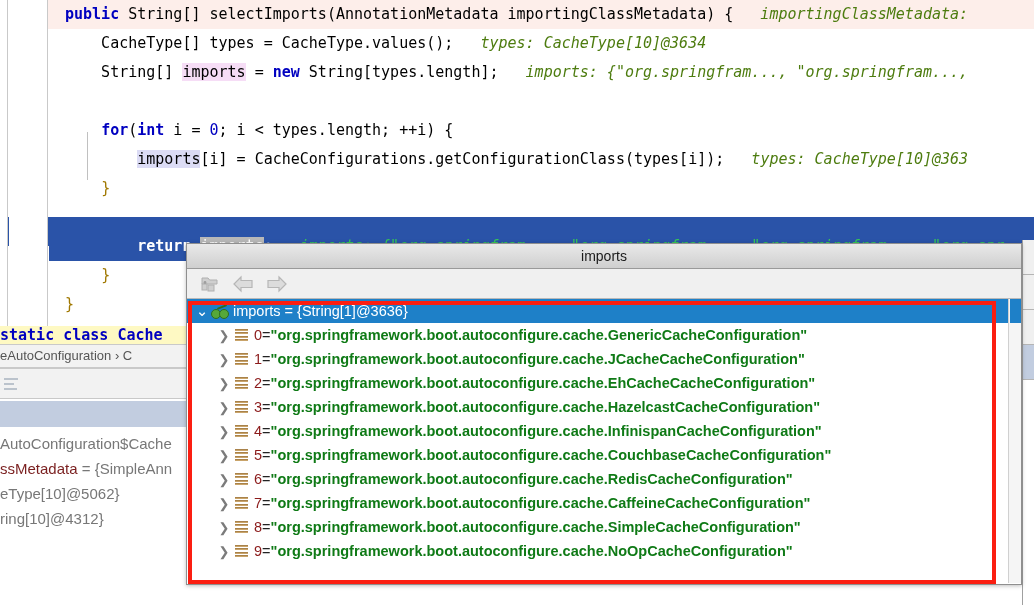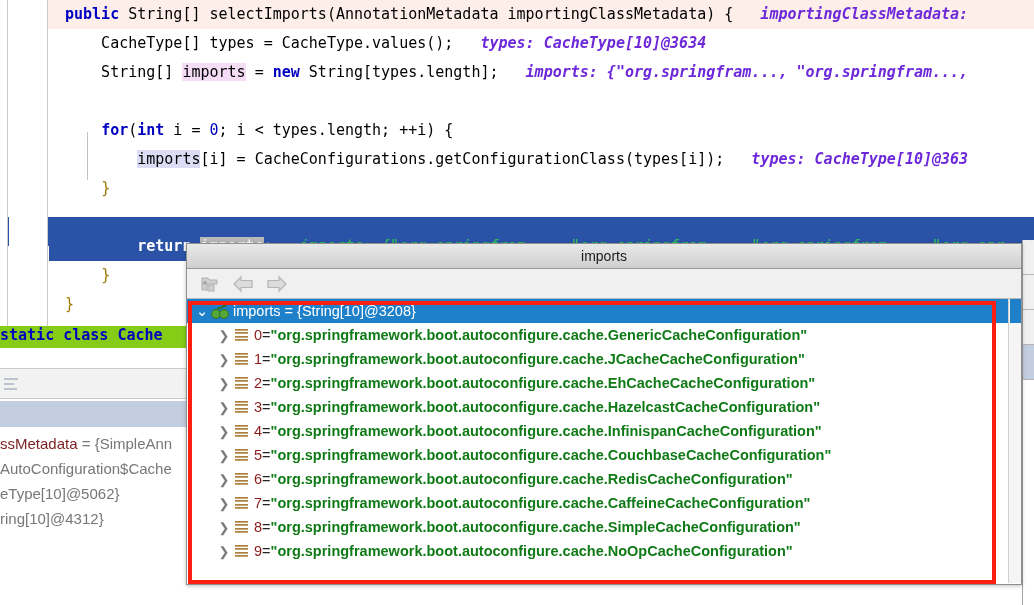--- a/index.html
+++ b/index.html
@@ -51,21 +51,21 @@
     height: 29px;
     white-space: pre;
     padding-left: 16px;
     box-sizing: border-box;
   }
   .ln-caret { background: #fdeeea; }
   .ln-exec  { background: #2a53a8; color: #ffffff; }
 
   .kw   { color: #0000c0; font-weight: bold; }
   .num  { color: #0000c0; }
-  .hint { color: #6d28d9; font-style: italic; font-weight: bold; }
+  .hint { color: #4d7c0f; font-style: italic; }
   .hint-on-exec { color: #35c756; font-style: italic; }
   .sel-pink { background: #f6ddf6; }
   .sel-lav  { background: #dcdcf5; }
   .sel-gray { background: #b8b8b8; color:#ffffff; }
   .brace-y  { color: #a07800; }
 
   
   .exec-row-bg {
     position: absolute; left: 0; top: 217px;
     width: 1034px; height: 29px;
@@ -87,21 +87,21 @@
     position: absolute;
     left: 87px; top: 132px;
     width: 1px; height: 48px;
     background: #c0c0c0;
   }
 
   
   .bg-code-strip {
     position: absolute; left: 0; top: 326px;
     width: 186px; height: 22px;
-    background: #84cc16;
+    background: #fef9c3;
     overflow: hidden;
     font-family: "DejaVu Sans Mono", "Liberation Mono", monospace;
     font-size: 15px;
     color: #0000c0;
     font-weight: bold;
     white-space: pre;
   }
   .bg-breadcrumb {
     position: absolute; left: 0; top: 344px;
     width: 186px; height: 24px;
@@ -305,33 +305,36 @@
 
     <div class="gutter-left"></div>
     <div class="gutter-main"></div>
     <div class="indent-guide"></div>
 
     <div class="code-area" id="code-area"><div class="code-line ln-caret"><span class="kw" style="font-weight: bold;">public </span><span>String[] selectImports(AnnotationMetadata importingClassMetadata) { </span><span class="hint">  importingClassMetadata:</span></div><div class="code-line"><span>    CacheType[] types = CacheType.values();  </span><span class="hint"> types: CacheType[10]@3634</span></div><div class="code-line"><span>    String[] </span><span class="sel-pink">imports</span><span> = </span><span class="kw" style="font-weight: bold;">new</span><span> String[types.length];  </span><span class="hint"> imports: {"org.springfram..., "org.springfram...,</span></div><div class="code-line"><span> </span></div><div class="code-line"><span>    </span><span class="kw" style="font-weight: bold;">for</span><span>(</span><span class="kw" style="font-weight: bold;">int</span><span> i = </span><span class="num">0</span><span>; i &lt; types.length; ++i) {</span></div><div class="code-line"><span>        </span><span class="sel-lav">imports</span><span>[i] = CacheConfigurations.getConfigurationClass(types[i]);  </span><span class="hint"> types: CacheType[10]@363</span></div><div class="code-line"><span>    </span><span class="brace-y">}</span></div><div class="code-line"><span> </span></div><div class="code-line ln-exec"><span>        </span><span style="font-weight: bold;">return</span><span> </span><span class="sel-gray">imports</span><span>; </span><span class="hint-on-exec">  imports: {"org.springfram..., "org.springfram..., "org.springfram..., "org.spr</span></div><div class="code-line"><span>    </span><span class="brace-y">}</span></div><div class="code-line"><span class="brace-y">}</span></div></div>
   </div>
 
   <div class="bg-code-strip">static class Cache</div>
 
+  <div class="bg-breadcrumb">
+    <span>eAutoConfiguration  ›  C</span>
+  </div>
 
   <div class="bg-panel">
     <div class="bg-toolbar">
       <div class="bg-toolbar-icon">
         <i></i>
           <i></i>
           <i></i>
       </div>
     </div>
     <div class="bg-sel-row"></div>
     <div class="bg-var-rows" id="bg-vars">
+        <div class="bg-var-row"><span>AutoConfiguration$Cache</span></div>
         <div class="bg-var-row"><span class="name">ssMetadata</span><span> = {SimpleAnn</span></div>
-        <div class="bg-var-row"><span>AutoConfiguration$Cache</span></div>
         <div class="bg-var-row"><span>eType[10]@5062}</span></div>
         <div class="bg-var-row"><span>ring[10]@4312}</span></div>
       </div>
   </div>
 
   <div class="bg-right-panel">
     <div class="bg-right-row"></div>
     <div class="bg-right-row"></div>
     <div class="bg-right-row"></div>
     <div class="bg-right-row sel"></div>
@@ -366,21 +369,21 @@
 
     <div class="popup-body">
 
       <div class="tree-root">
         <span class="caret">⌄</span>
         <span class="watch-icon">
           <span class="bar"></span>
           <span class="lens l"></span>
           <span class="lens r"></span>
         </span>
-        <span class="lbl">imports = {String[10]@3208}</span>
+        <span class="lbl">imports = {String[1]@3636}</span>
       </div>
 
       <div id="tree-list">
           <div class="tree-row">
             <span class="caret">❯</span>
             <span class="arr-icon">
               <span></span>
               <span></span>
               <span></span>
               <span></span>

